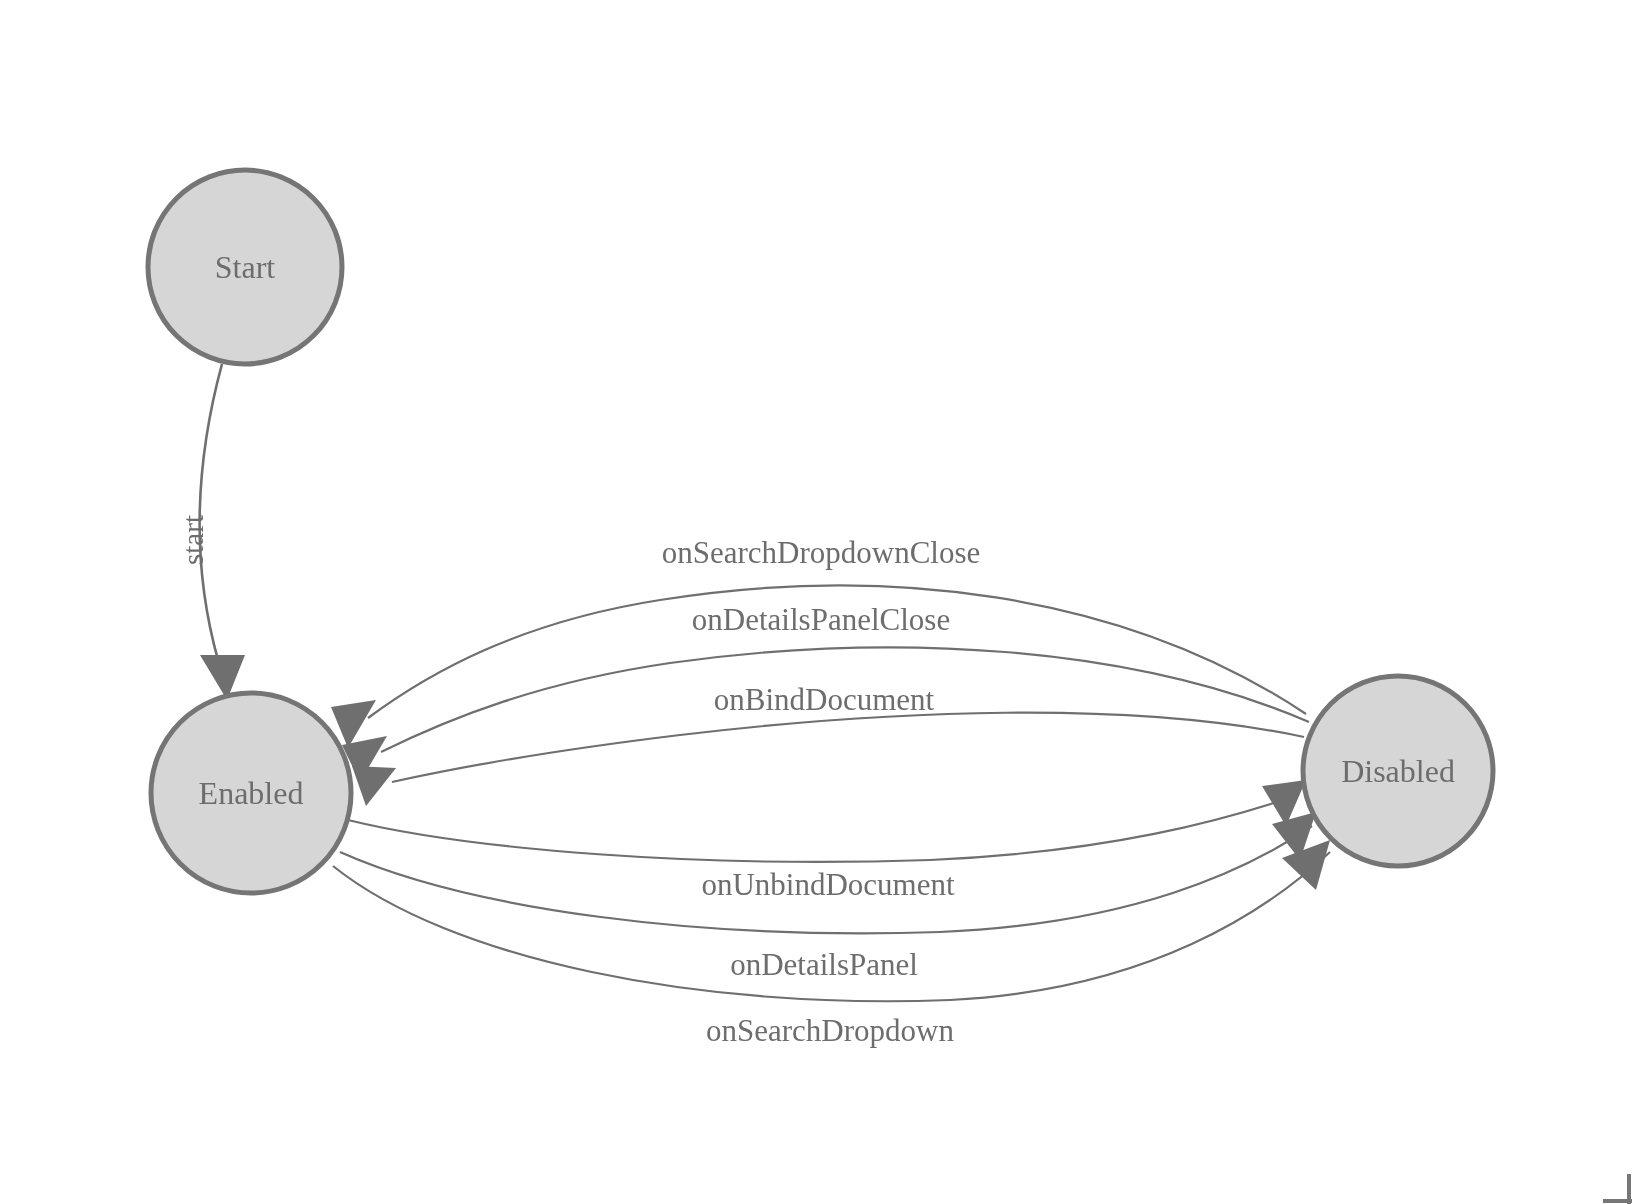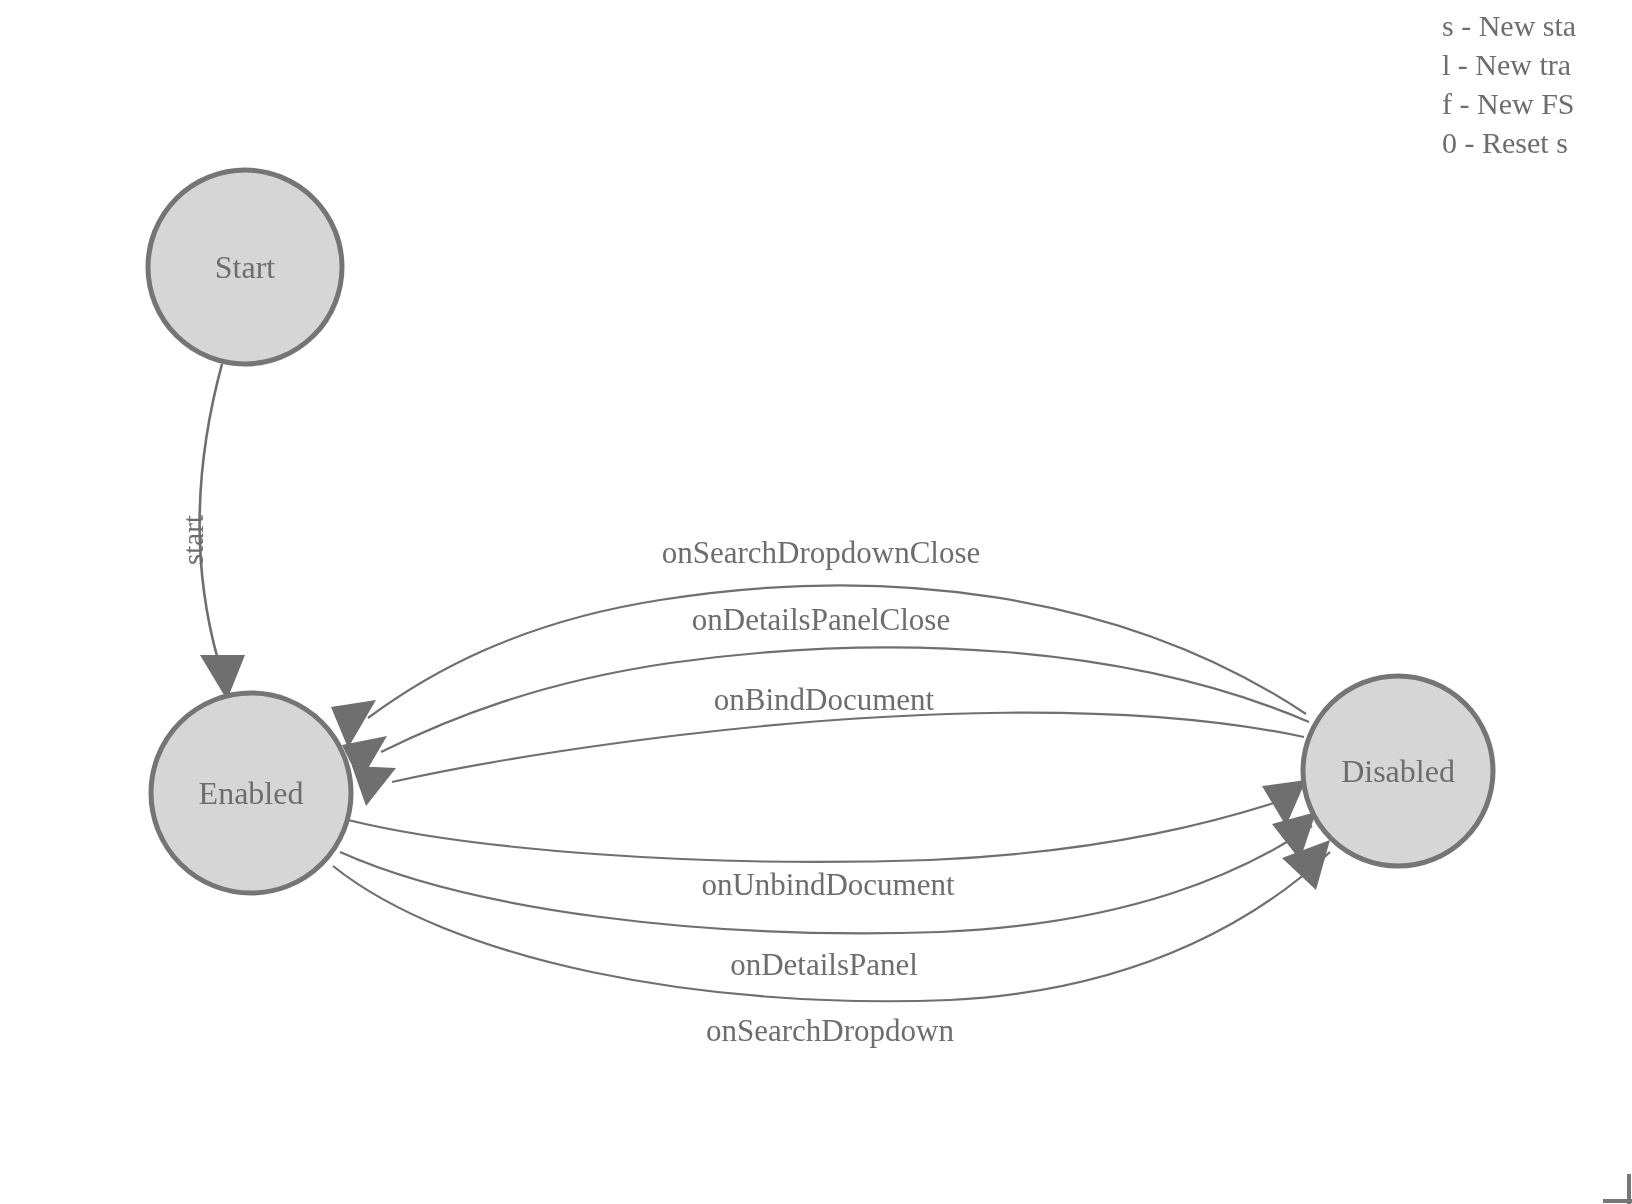--- a/index.html
+++ b/index.html
@@ -162,25 +162,19 @@
       <text class="node-label" x="251" y="793">Enabled</text>
     </g>
 
     <g>
       <circle class="node-circle" cx="1398" cy="771" r="95"></circle>
       <text class="node-label" x="1398" y="771">Disabled</text>
     </g>
 
   </svg>
 
-  <div id="help-panel">
-    <div class="help-line">s - New sta</div>
-    <div class="help-line">l - New tra</div>
-    <div class="help-line">f - New FS</div>
-    <div class="help-line">0 - Reset s</div>
-  </div>
 
   <div id="corner-handle">
     <div class="ch-v"></div>
     <div class="ch-h"></div>
   </div>
 
 </div>
 
 </body></html>

